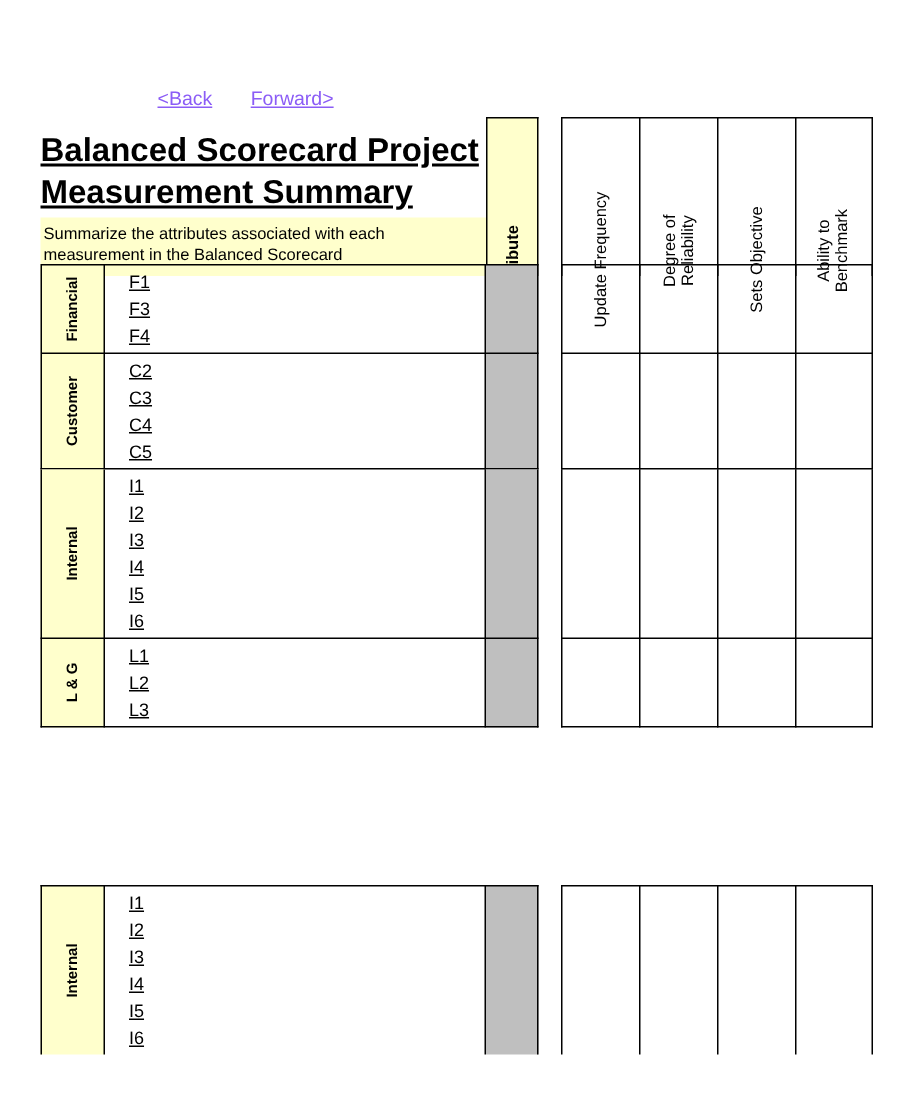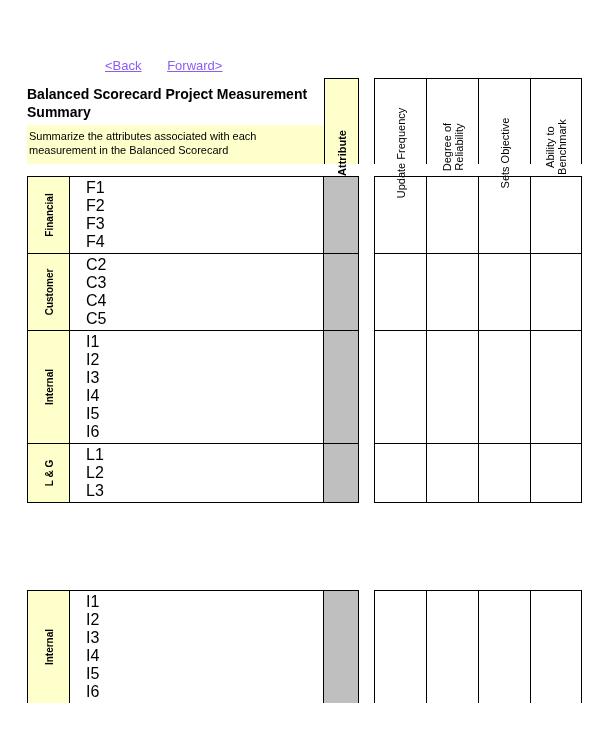--- a/index.html
+++ b/index.html
@@ -29,24 +29,25 @@
     left: 27px;
     right: 8px;
     display: flex;
     align-items: stretch;
   }
   .title-block {
     width: 297px;
     padding-top: 8px;
   }
   .title-block h1 {
-    font-size: 14px;
+    font-size: 22px;
     font-weight: bold;
     margin: 0 0 4px 0;
     line-height: 1.25;
+    text-decoration: underline;
   }
   .subtitle {
     background: #FFFFCC;
     font-size: 11px;
     padding: 4px 2px 6px 2px;
     line-height: 1.3;
   }
   .attr-col {
     width: 35px;
     background: #FFFFCC;
@@ -110,21 +111,21 @@
     font-size: 10px;
     font-weight: bold;
   }
   .items {
     width: 254px;
     border-bottom: 1px solid #000;
     border-right: 1px solid #000;
     padding: 2px 0 2px 16px;
   }
   .groups .group-row:first-child .items { border-top: 1px solid #000; }
-  .items .item { font-size: 16px; line-height: 18px; }
+  .items .item { font-size: 12px; line-height: 18px; text-decoration: underline; }
   .attr-cell {
     width: 35px;
     background: #BFBFBF;
     border-bottom: 1px solid #000;
     border-right: 1px solid #000;
   }
   .groups .group-row:first-child .attr-cell { border-top: 1px solid #000; }
   .gap-cell { width: 15px; }
   .meta-cell {
     width: 52px;
@@ -182,21 +183,20 @@
   </div>
 </div>
 
 <div class="groups" id="groups-container">
     <div class="group-row">
       <div class="perspective">
         <span class="plabel">Financial</span>
       </div>
       <div class="items">
         <div class="item">F1</div>
-        <div class="item">F2</div>
         <div class="item">F3</div>
         <div class="item">F4</div>
       </div>
       <div class="attr-cell"></div>
       <div class="gap-cell"></div>
       <div class="meta-cell"></div>
       <div class="meta-cell"></div>
       <div class="meta-cell"></div>
       <div class="meta-cell last"></div>
     </div>

